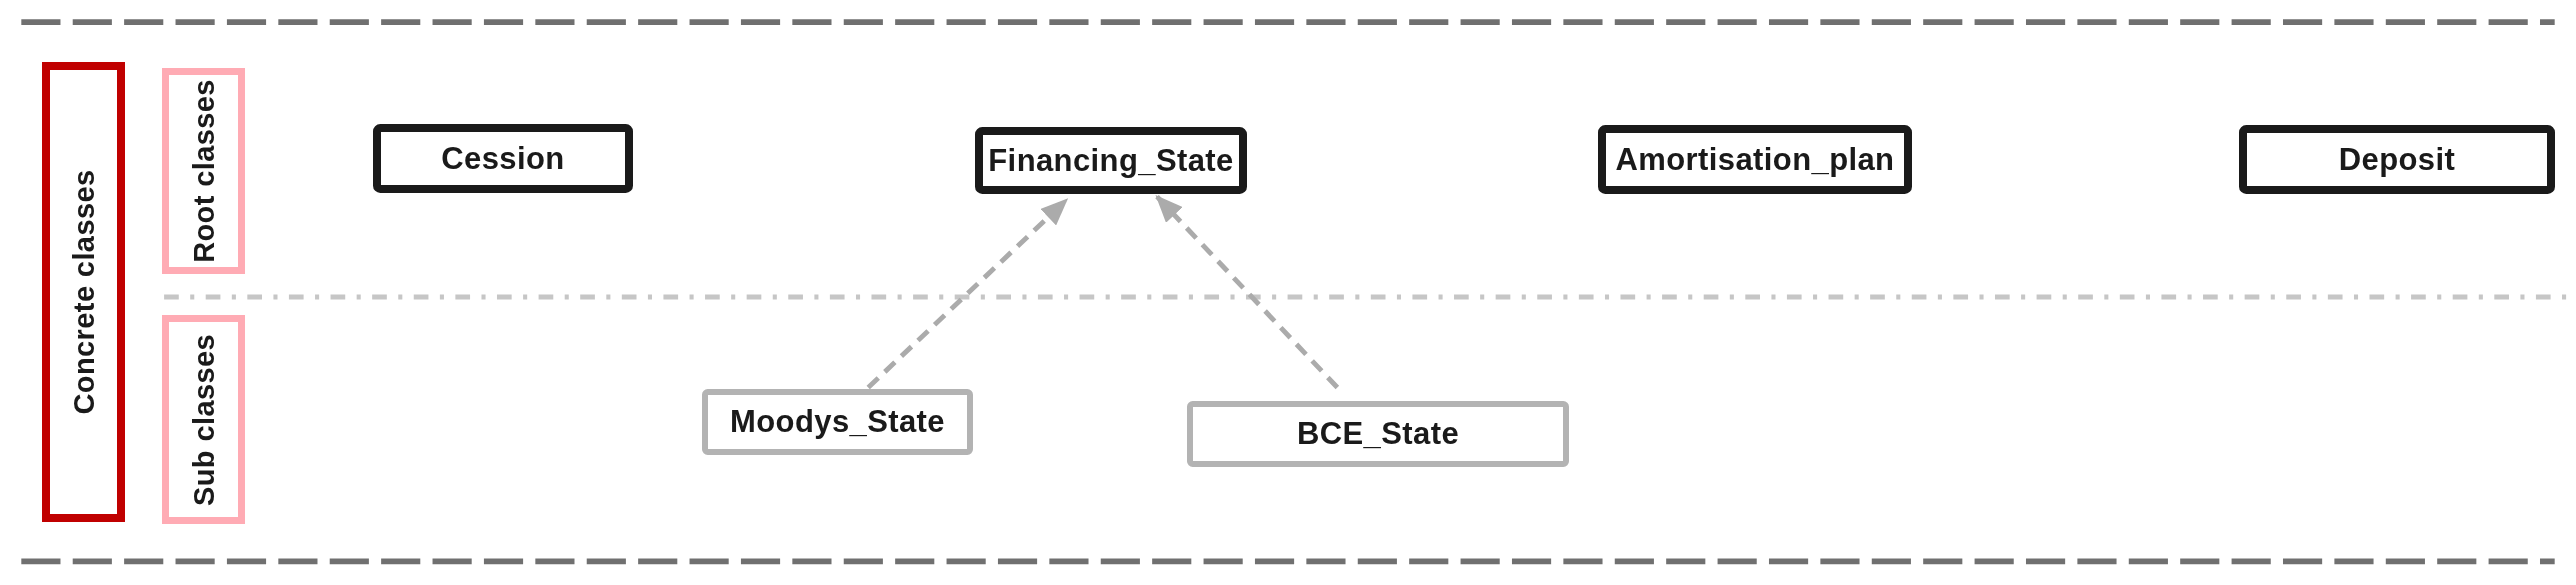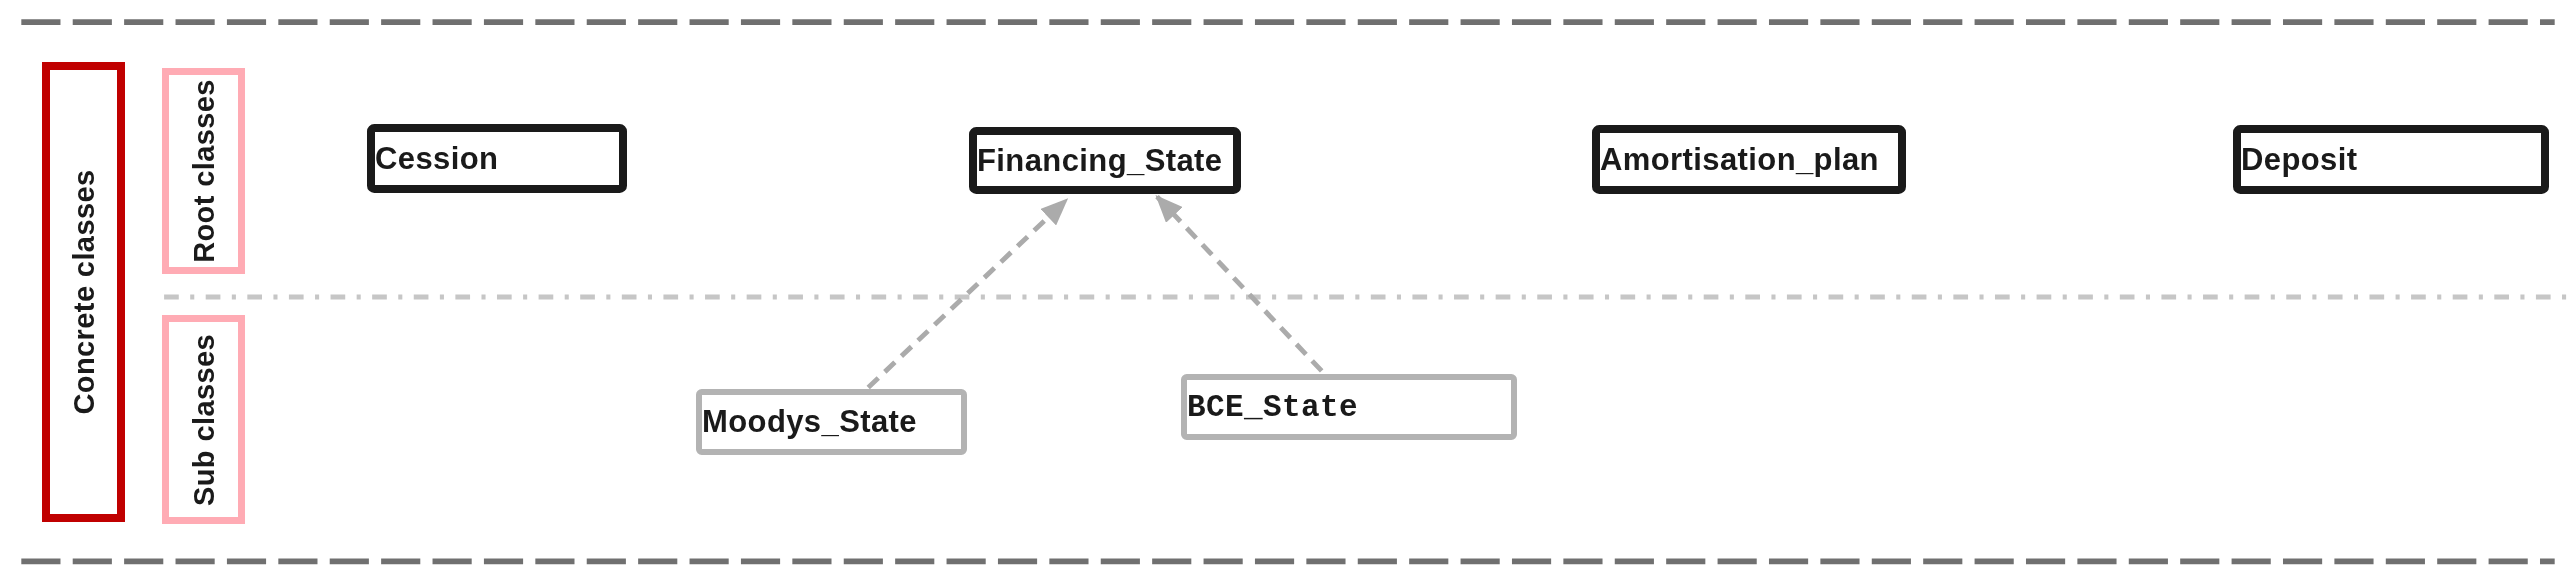--- a/index.html
+++ b/index.html
@@ -22,22 +22,23 @@
     position: absolute; left: 50%; top: 50%;
     transform: translate(-50%, -50%) rotate(-90deg);
     white-space: nowrap;
     font-size: 29px; font-weight: bold; letter-spacing: 0.4px;
     color: var(--text, #1a1a1a);
   }
 
   
   .cls-box {
     position: absolute; background: #ffffff; box-sizing: border-box;
-    display: flex; align-items: center; justify-content: flex-start;
+    display: flex; align-items: center; justify-content: center;
     border-radius: 7.3px;
+    margin-left: 6px;
   }
   .cls-box.root { border: 8.2px solid var(--class-border, #1a1a1a); }
   .cls-box.sub  { border: 6.5px solid var(--subclass-border, #b3b3b3); border-radius: 5.7px; }
   .cls-box span {
     font-size: 31px; font-weight: bold; letter-spacing: 0.4px;
     white-space: nowrap; color: var(--text, #1a1a1a);
   }
 </style>
 </head>
 <body>
@@ -87,18 +88,18 @@
   </div>
 
   <div class="cls-box root" style="left:2233px; top:125px; width:316px; height:69px;">
     <span>Deposit</span>
   </div>
 
   <div class="cls-box sub" style="left:696px; top:389px; width:271px; height:66px;">
     <span>Moodys_State</span>
   </div>
 
-  <div class="cls-box sub" style="left:1181px; top:374px; width:336px; height:66px;font-family:Liberation Mono, monospace;">
+  <div class="cls-box sub" style="left:1181px; top:401px; width:382px; height:66px;">
     <span>BCE_State</span>
   </div>
 
 </div>
 
 
 </body></html>

